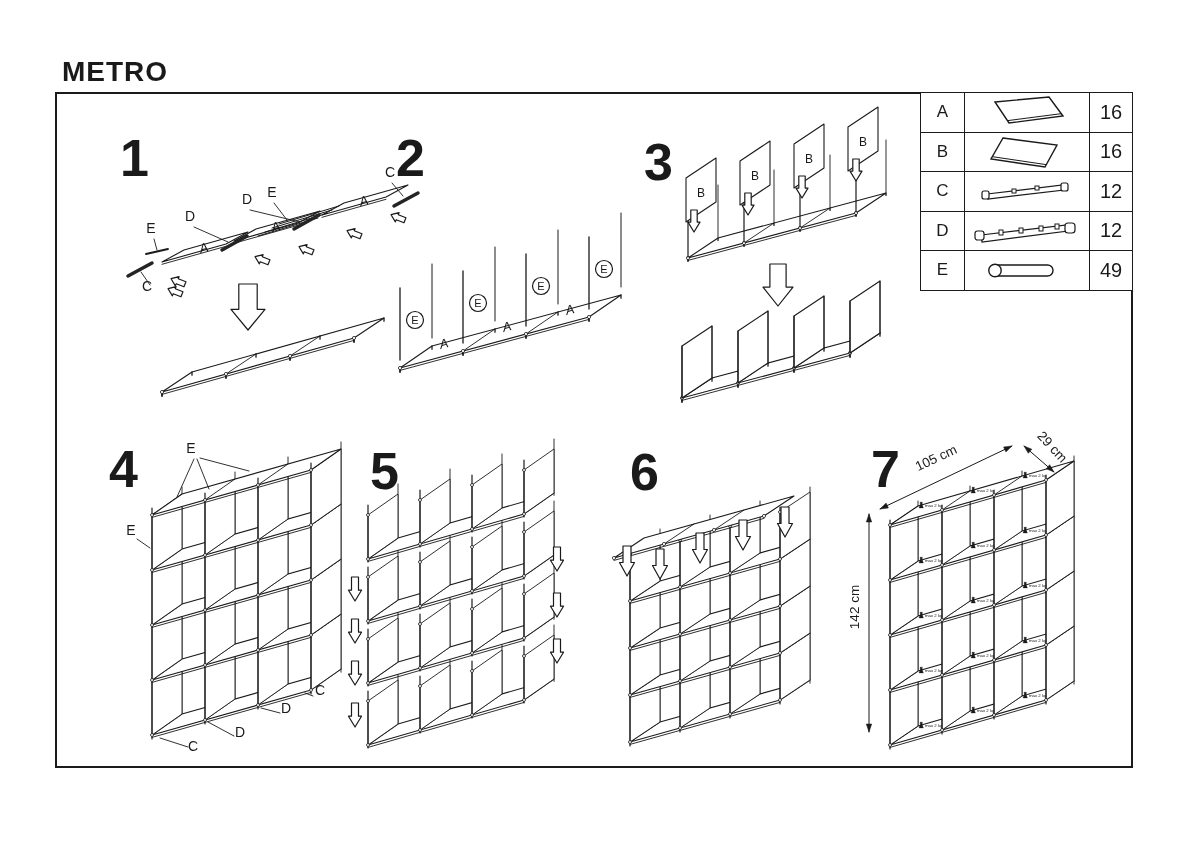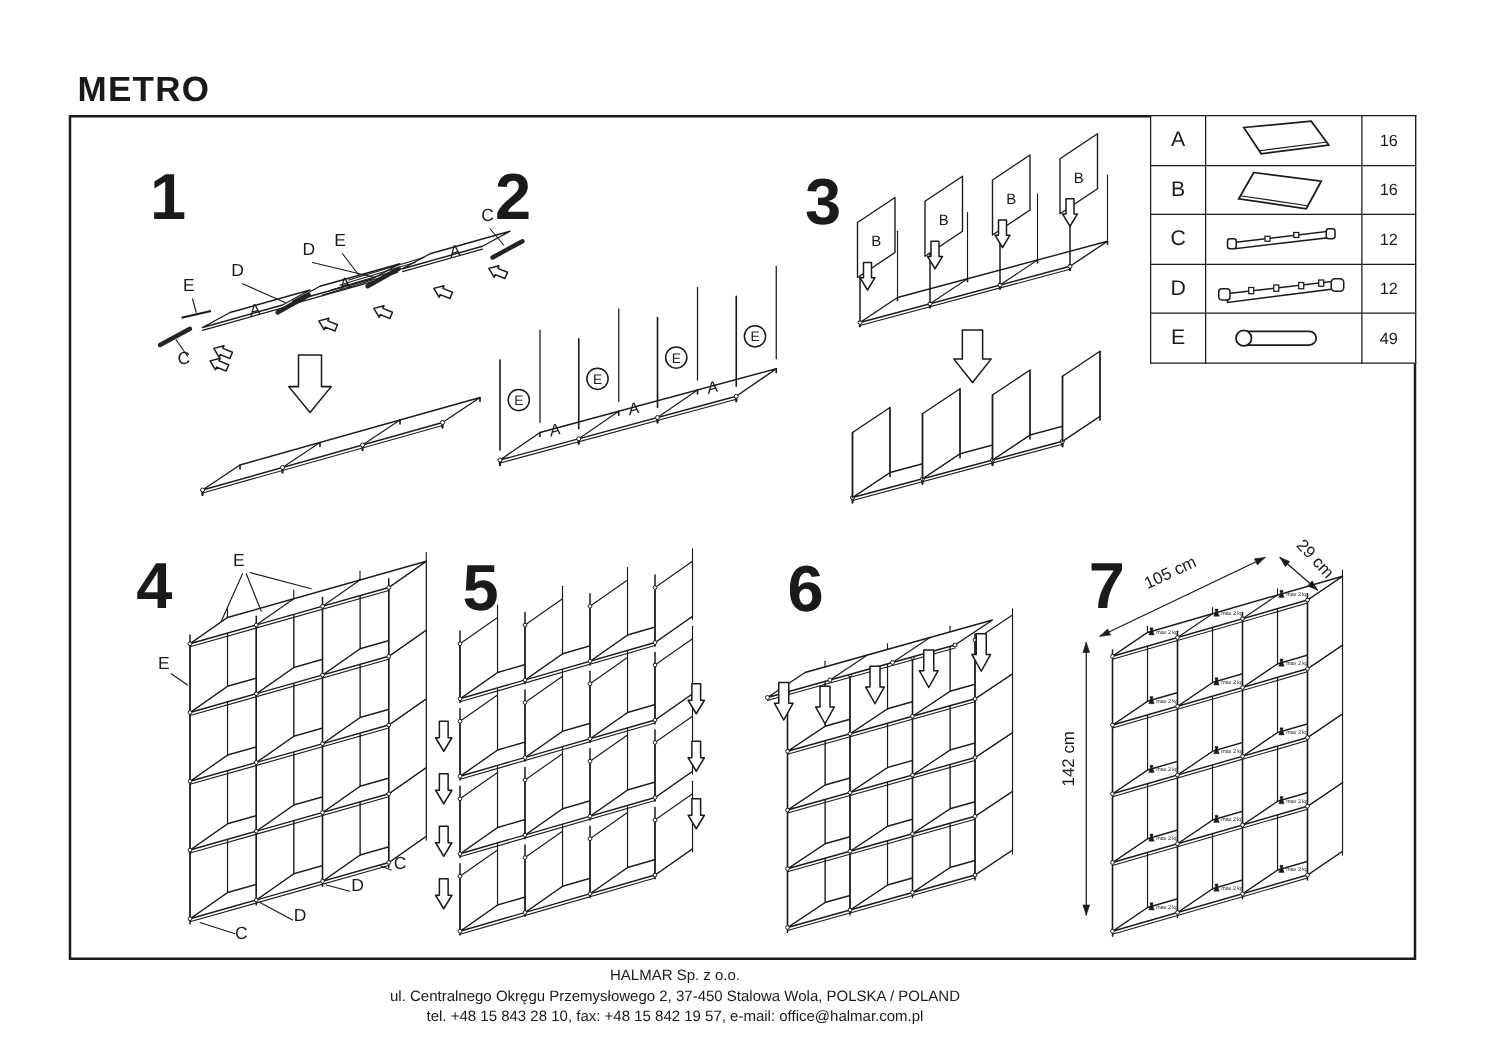--- a/index.html
+++ b/index.html
@@ -7,21 +7,21 @@
         font-family:"Liberation Sans",sans-serif;color:#1a1a1a;}
   .title{position:absolute;left:62px;top:56px;font-size:28px;font-weight:bold;letter-spacing:1px;}
   .mainbox{position:absolute;left:55px;top:92px;width:1074px;height:672px;border:2px solid #1b1b1b;background:#fff;}
   .stepnum{position:absolute;font-size:52px;font-weight:bold;line-height:1;}
   #art{position:absolute;left:0;top:0;}
   #art text{font-family:"Liberation Sans",sans-serif;}
   table.parts{position:absolute;left:920px;top:92px;border-collapse:collapse;table-layout:fixed;background:#fff;}
   table.parts td{border:1.5px solid #1b1b1b;text-align:center;vertical-align:middle;padding:0;height:38.5px;background:#fff;}
   td.pletter{width:43px;font-size:17px;}
   td.picon{width:124px;}
-  td.pqty{width:42px;font-size:13px;}
+  td.pqty{width:42px;font-size:20px;}
   .footer{position:absolute;left:0;top:772px;width:1080px;text-align:center;font-size:12px;line-height:16.5px;}
   .picon svg{display:block;margin:0 auto;}
 </style>
 </head>
 <body>
 
 <div class="page">
 
   <div class="title">METRO</div>
   <div class="mainbox"></div>
@@ -620,18 +620,13 @@
         <svg width="120" height="36" viewBox="0 0 120 36">
               <rect x="24" y="13" width="62" height="11" rx="5.5" fill="#fff" stroke="#1a1a1a" stroke-width="1.4"></rect>
               <circle cx="28" cy="18.5" r="6.2" fill="#fff" stroke="#1a1a1a" stroke-width="1.4"></circle>
             </svg>
       </td>
       <td class="pqty">49</td>
     </tr>
   </tbody>
     </table>
 
-  <div class="footer">
-    <div>HALMAR Sp. z o.o.</div>
-    <div>ul. Centralnego Okręgu Przemysłowego 2, 37-450 Stalowa Wola, POLSKA / POLAND</div>
-    <div>tel. +48 15 843 28 10, fax: +48 15 842 19 57, e-mail: office@halmar.com.pl</div>
-  </div>
 </div>
 
 </body></html>

